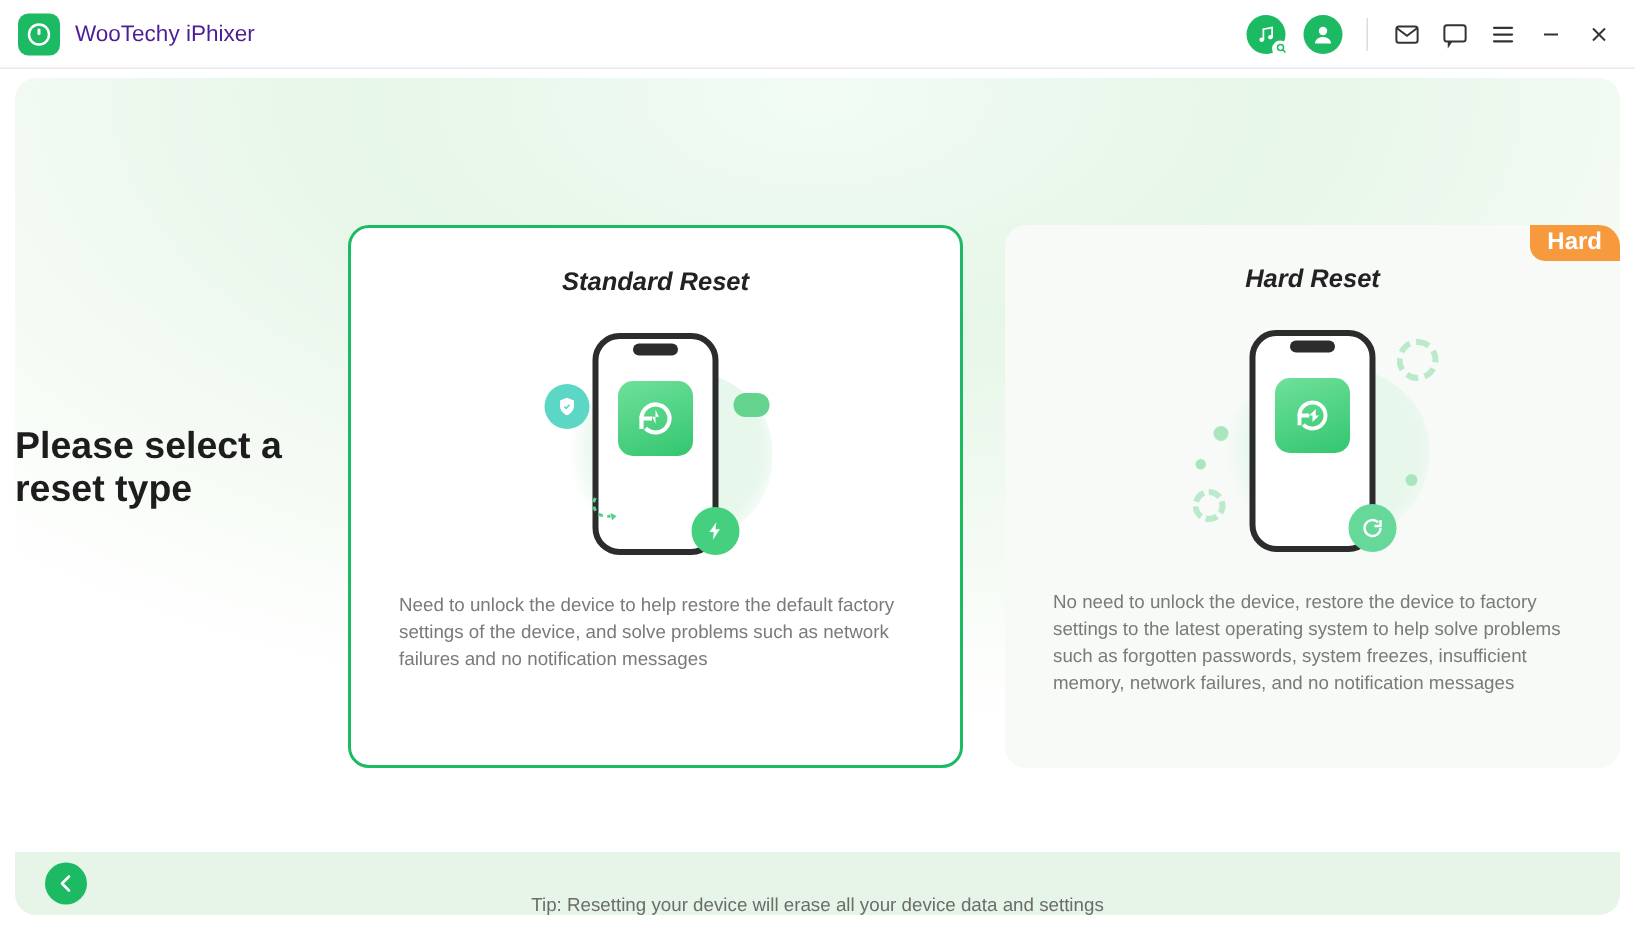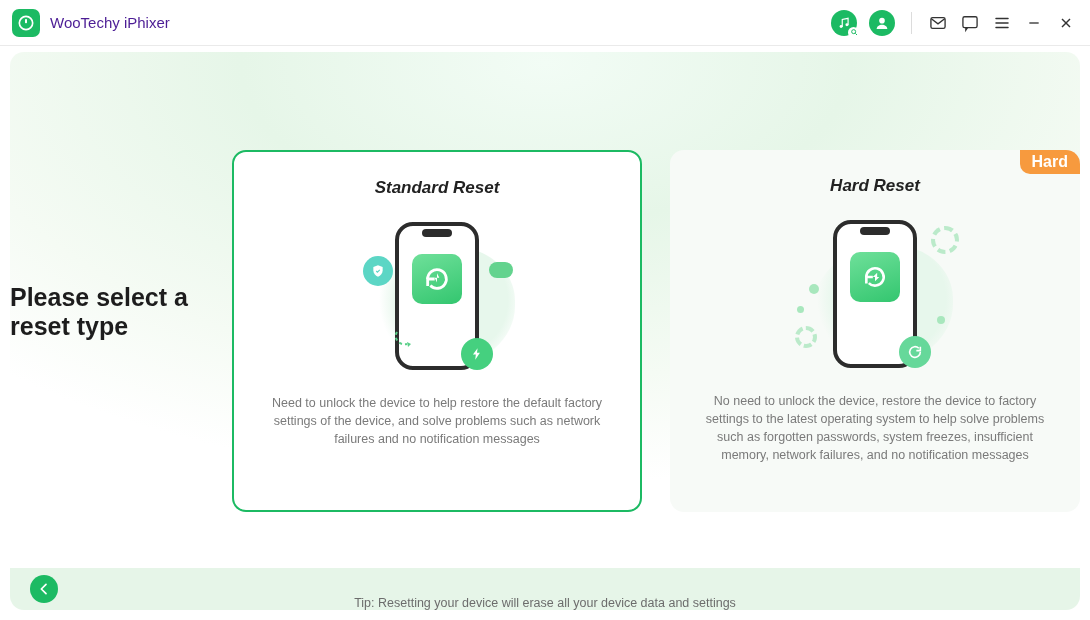--- a/index.html
+++ b/index.html
@@ -222,21 +222,20 @@
   .swirl {
     position:absolute;
     left: 44px;
     bottom: 20px;
     width: 30px;
     height: 30px;
   }
   .card-desc {
     font-size: 12.5px;
     line-height: 1.45;
-    text-align: center;
     color: #7a7a7a;
     padding: 0 6px;
   }
   .hard-badge {
     position:absolute;
     right: 0;
     top: 0;
     background: #f79a3e;
     color: #fff;
     font-size: 16px;

